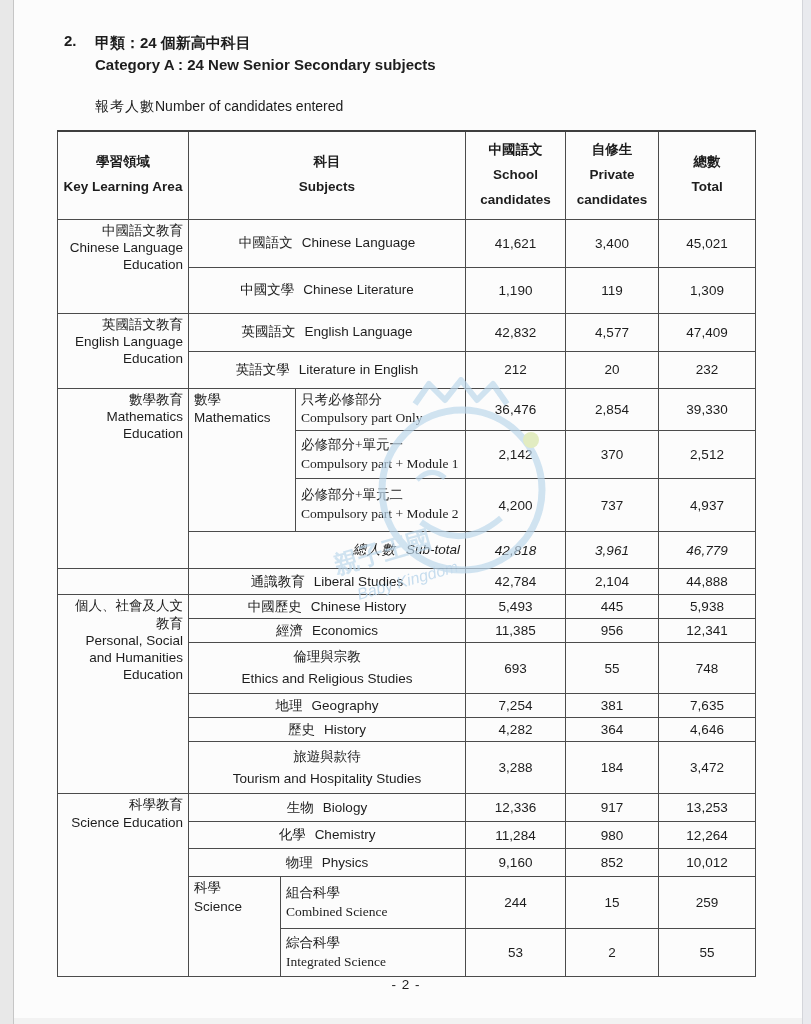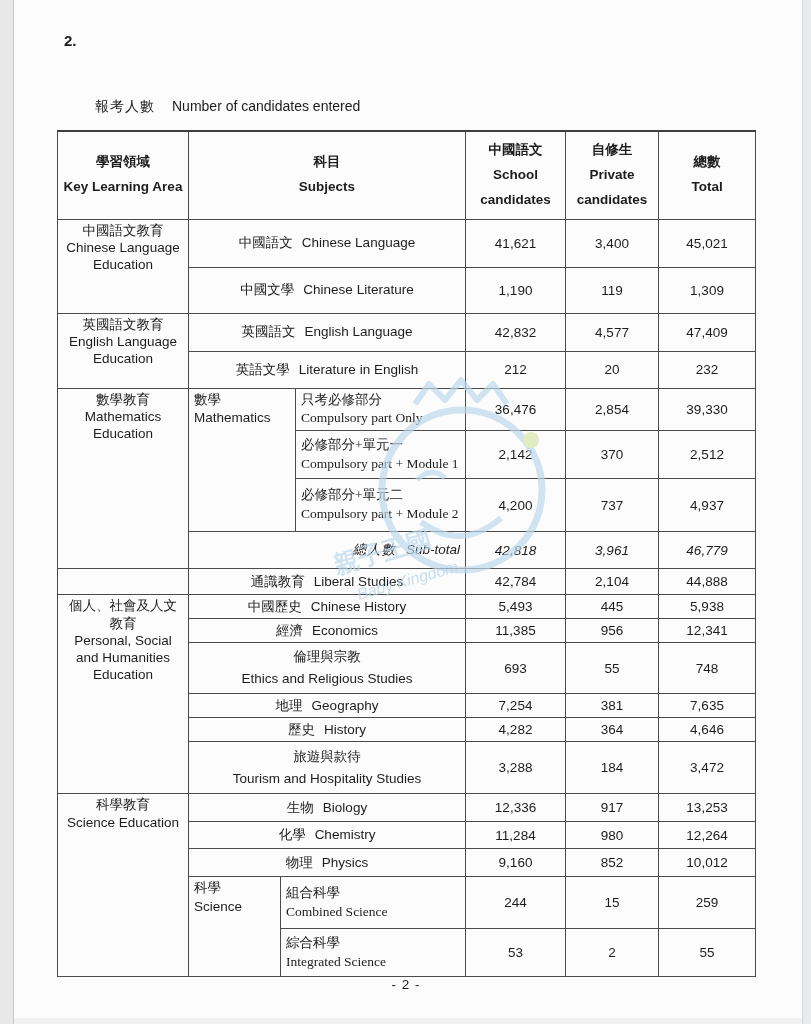--- a/index.html
+++ b/index.html
@@ -10,34 +10,34 @@
     color:#1d1d1d;
   }
   .edge-left{position:absolute;left:0;top:0;bottom:0;width:13px;background:#e8e8e8;border-right:1px solid #c6c6c6;}
   .edge-right{position:absolute;right:0;top:0;bottom:0;width:8px;background:#e9eaee;border-left:1px solid #d4d5da;}
   .edge-bottom{position:absolute;left:14px;right:9px;bottom:0;height:6px;background:#f2f2f2;}
 
   .heading{position:absolute;left:64px;top:32px;display:flex;}
   .heading .numcol{width:31px;font-weight:bold;font-size:15px;}
   .heading .titles{font-weight:bold;font-size:15px;line-height:22px;}
   .subtitle{position:absolute;left:95px;top:98px;font-size:14px;}
-  .subtitle .zh{margin-right:17px;letter-spacing:1px;}
+  .subtitle .zh{margin-right:0;letter-spacing:1px;}
 
   table.main{
     position:absolute;left:57px;top:130px;width:698px;
     border-collapse:collapse;table-layout:fixed;
     font-size:13.5px;
   }
   table.main td{border:1px solid #4b4b4b;padding:2px 5px;overflow:hidden;}
   table.main tr.hdr-row td{border-top:2px solid #3f3f3f;}
   table.main td.hdr{
     font-weight:bold;text-align:center;vertical-align:middle;line-height:1.85;padding:4px 2px;
   }
   td.hdr .zh,td.hdr .en{display:block;}
-  td.kla{vertical-align:top;text-align:center;line-height:1.28;padding-top:4px;padding-left:4px;padding-right:2px;}
+  td.kla{vertical-align:top;text-align:right;line-height:1.28;padding-top:4px;padding-left:4px;padding-right:2px;}
   td.kla .zh,td.kla .en{display:block;}
   td.subj{vertical-align:middle;text-align:center;padding-left:8px;}
   td.subj .zh{margin-right:9px;}
   td.subj.stack .zh,td.subj.stack .en{display:block;margin-right:0;line-height:1.65;}
   td.subj-label{vertical-align:top;text-align:left;line-height:1.35;padding-top:4px;padding-left:8px;}
   td.subj-label .zh,td.subj-label .en{display:block;}
   td.module{vertical-align:middle;text-align:left;line-height:1.4;padding-left:7px;font-family:Liberation Serif, serif;}
   td.module .zh,td.module .en{display:block;}
   td.num{text-align:center;vertical-align:middle;}
   td.subtotal{vertical-align:middle;text-align:right;padding-right:9px;font-style:italic;}
@@ -51,20 +51,22 @@
 </head>
 <body>
 
 <div class="edge-left"></div>
 <div class="edge-right"></div>
 <div class="edge-bottom"></div>
 
 <div class="heading">
   <div class="numcol">2.</div>
   <div class="titles">
+    <div>甲類：24 個新高中科目</div>
+    <div>Category A : 24 New Senior Secondary subjects</div>
   </div>
 </div>
 
 <div class="subtitle">
   <span class="zh">報考人數</span><span class="en">Number of candidates entered</span>
 </div>
 
 <table class="main">
   <colgroup>
     <col style="width:131px">

